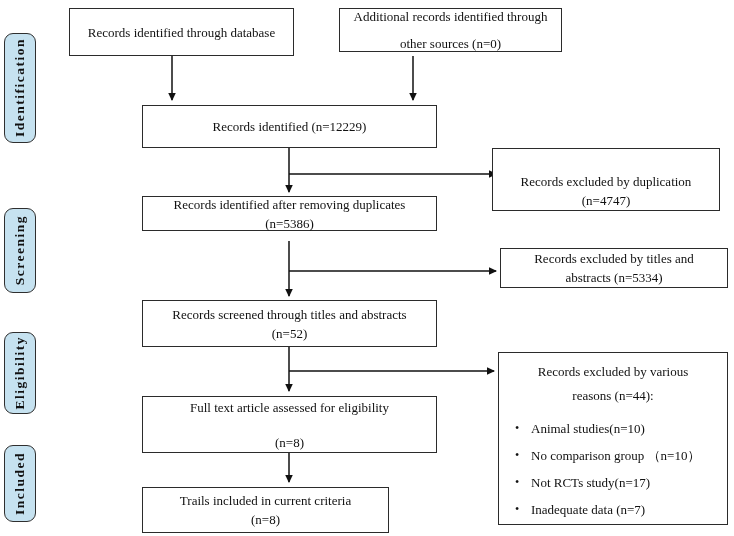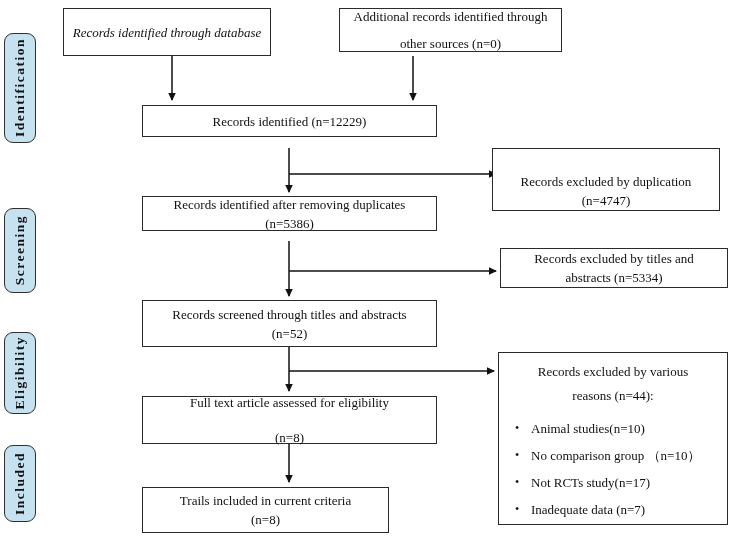--- a/index.html
+++ b/index.html
@@ -57,30 +57,30 @@
   <div class="side" style="left:4px; top:208px; width:32px; height:85px;">
     <span>Screening</span>
   </div>
   <div class="side" style="left:4px; top:332px; width:32px; height:82px;">
     <span>Eligibility</span>
   </div>
   <div class="side" style="left:4px; top:445px; width:32px; height:77px;">
     <span>Included</span>
   </div>
 
-  <div class="box" style="left:63px; top:8px; width:208px; height:48px;font-style:italic;">
+  <div class="box" style="left:69px; top:8px; width:225px; height:48px;">
     <div>Records identified through database</div>
   </div>
 
   <div class="box" style="left:339px; top:8px; width:223px; height:44px;gap:8px;">
     <div>Additional records identified through</div>
     <div>other sources (n=0)</div>
   </div>
 
-  <div class="box" style="left:142px; top:105px; width:295px; height:32px;">
+  <div class="box" style="left:142px; top:105px; width:295px; height:43px;">
     <div>Records identified (n=12229)</div>
   </div>
 
   <div class="box" style="left:492px; top:148px; width:228px; height:63px;justify-content:flex-end;">
     <div>Records excluded by duplication</div>
     <div>(n=4747)</div>
   </div>
 
   <div class="box" style="left:142px; top:196px; width:295px; height:35px;">
     <div>Records identified after removing duplicates</div>
@@ -113,21 +113,21 @@
         <span class="bdot">•</span>
         <span>Not RCTs study(n=17)</span>
       </div>
       <div class="brow">
         <span class="bdot">•</span>
         <span>Inadequate data (n=7)</span>
       </div>
     </div>
   </div>
 
-  <div class="box" style="left:142px; top:396px; width:295px; height:48px;gap:16px;">
+  <div class="box" style="left:142px; top:396px; width:295px; height:57px;gap:16px;">
     <div>Full text article assessed for eligibility</div>
     <div>(n=8)</div>
   </div>
 
   <div class="box" style="left:142px; top:487px; width:247px; height:46px;">
     <div>Trails included in current criteria</div>
     <div>(n=8)</div>
   </div>
 
 </div>

